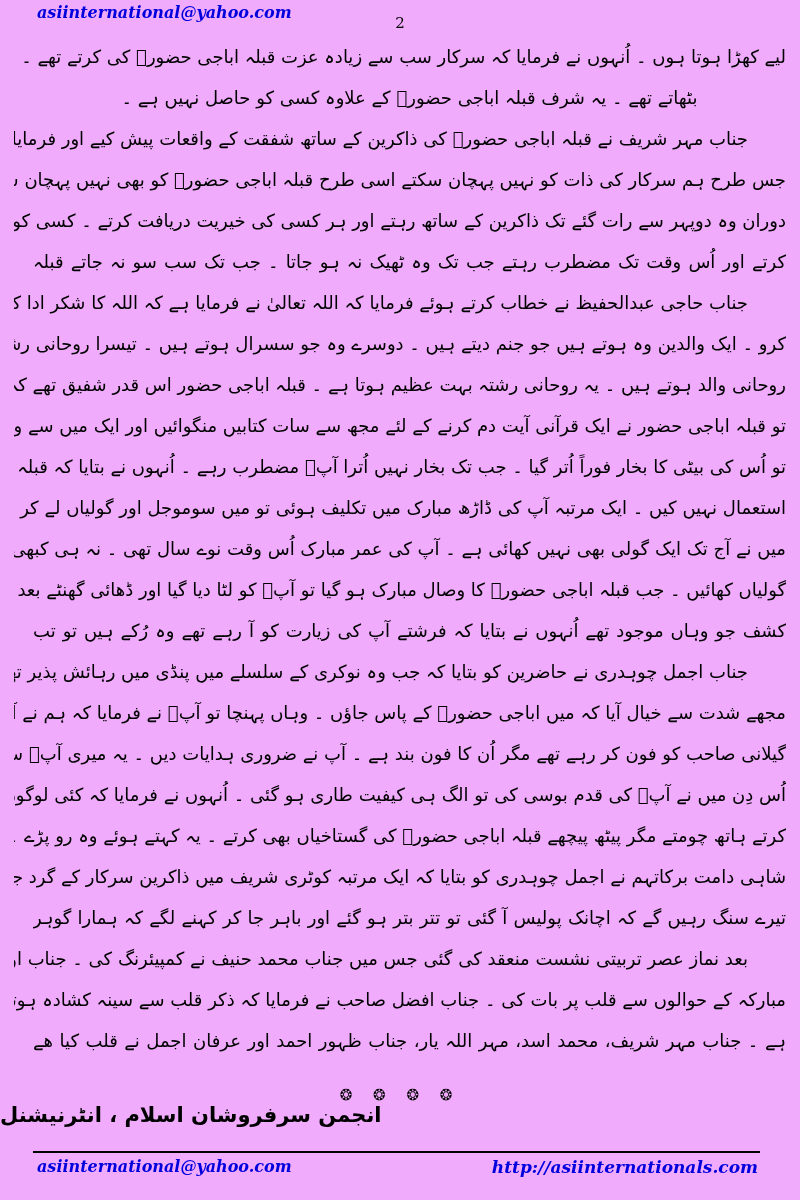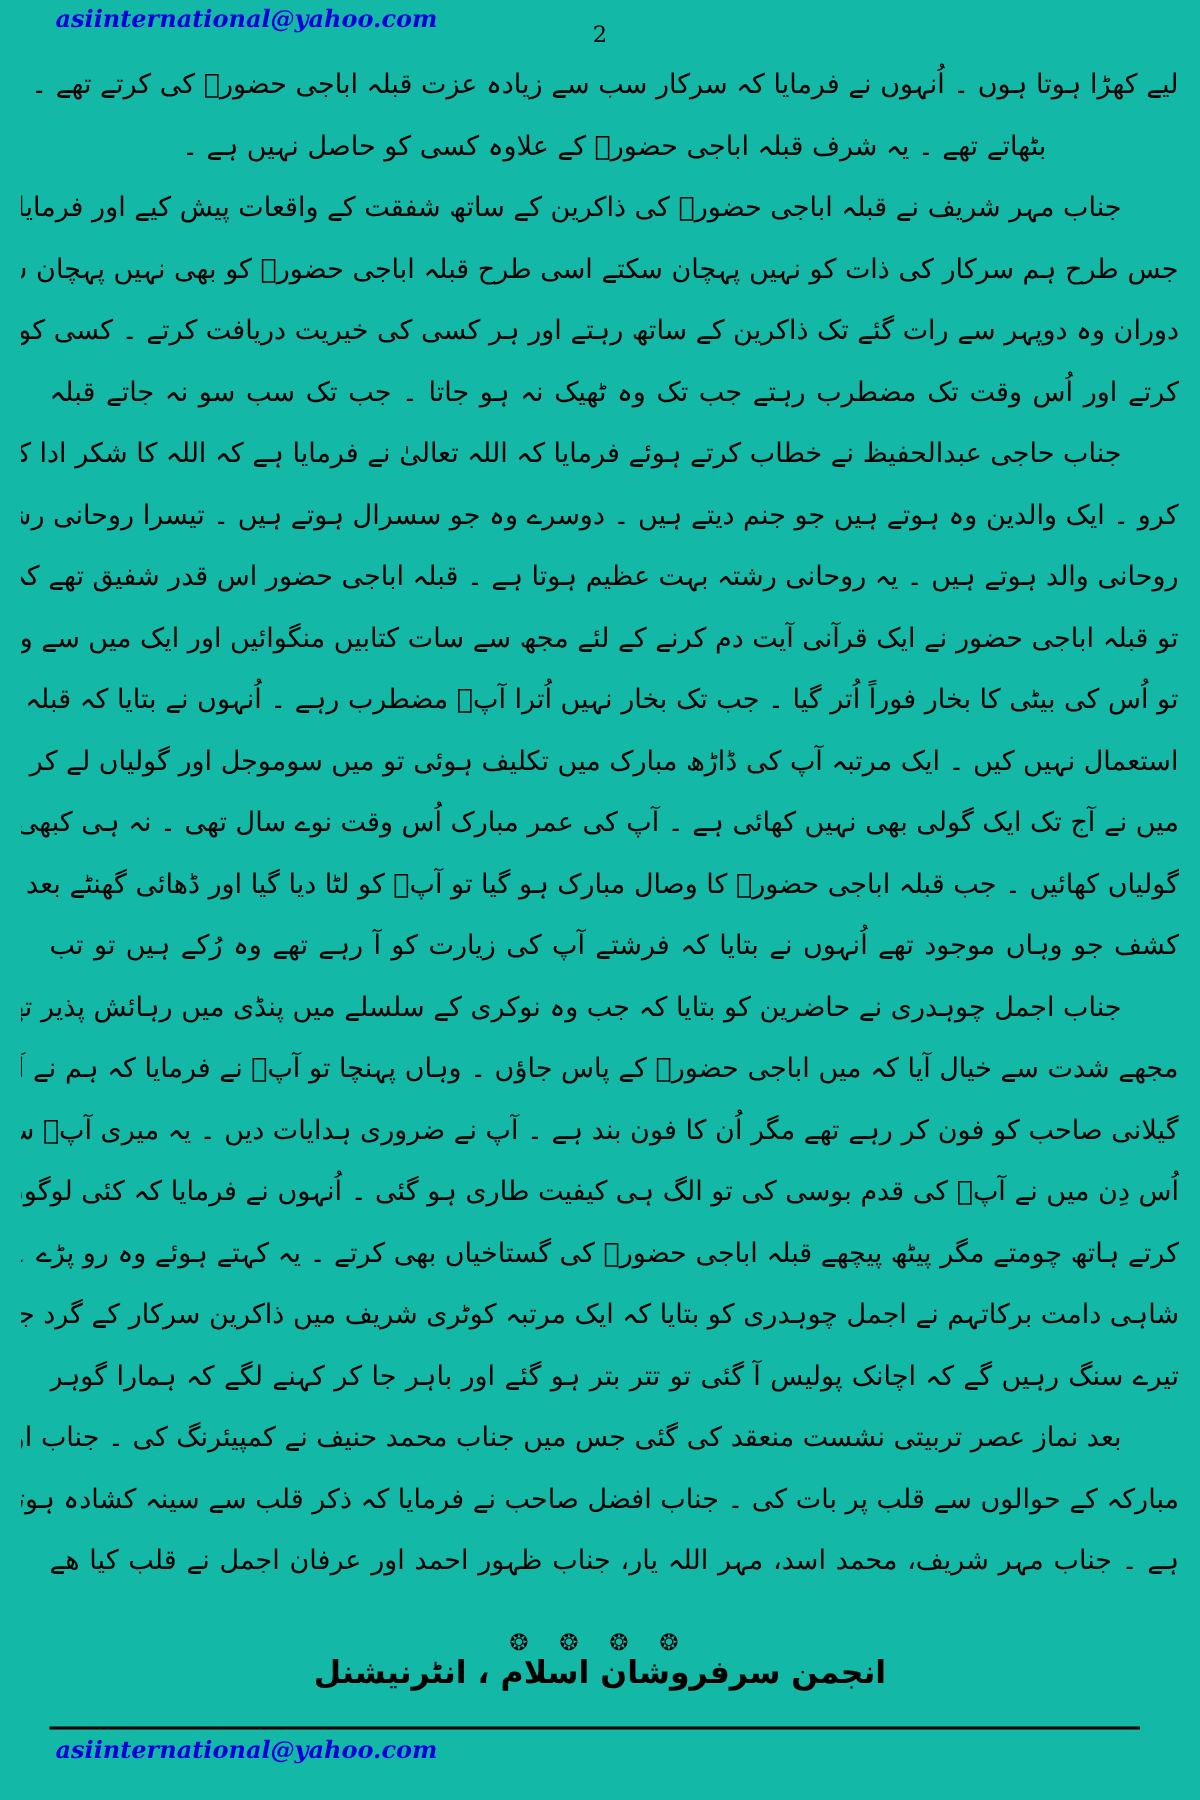--- a/index.html
+++ b/index.html
@@ -2,21 +2,21 @@
 <html lang="ur"><head>
 <meta charset="utf-8">
 <style>
   * { margin: 0; padding: 0; box-sizing: border-box; }
   html, body { background: #e8e8e8; }
   .page {
     position: relative;
     width: 800px;
     height: 1200px;
     margin: 0 auto;
-    background: #14b8a6;
+    background: #f0abfc;
     overflow: hidden;
     font-family: "DejaVu Sans", sans-serif;
     color: #000;
   }
   .hdr-email {
     position: absolute;
     left: 37px; top: 3px;
     font-family: "DejaVu Serif", serif;
     font-style: italic;
     font-weight: bold;
@@ -57,21 +57,21 @@
     width: 100%;
     text-align: center;
     font-size: 15px;
     letter-spacing: 8px;
     color: #000;
   }
   .org-title {
     position: absolute;
     top: 1103px; left: 0;
     width: 100%;
-    text-align: center;
+    text-align: left;
     direction: rtl;
     font-weight: bold;
     font-size: 21px;
     color: #000;
   }
   .footer-rule {
     position: absolute;
     top: 1151px; left: 33px;
     width: 727px;
     border-top: 2px solid #000;
@@ -147,14 +147,15 @@
     </div>
 
   <div class="ornament">❂ ❂ ❂ ❂</div>
 
   <div class="org-title" dir="rtl" lang="ur">انجمن سرفروشان اسلام ، انٹرنیشنل</div>
 
   <div class="footer-rule"></div>
 
   <a class="ftr-email" style="color: rgb(0, 0, 221);">asiinternational@yahoo.com</a>
 
+  <a class="ftr-url" style="color: rgb(0, 0, 221);">http://asiinternationals.com</a>
 
 </div>
 
 </body></html>

